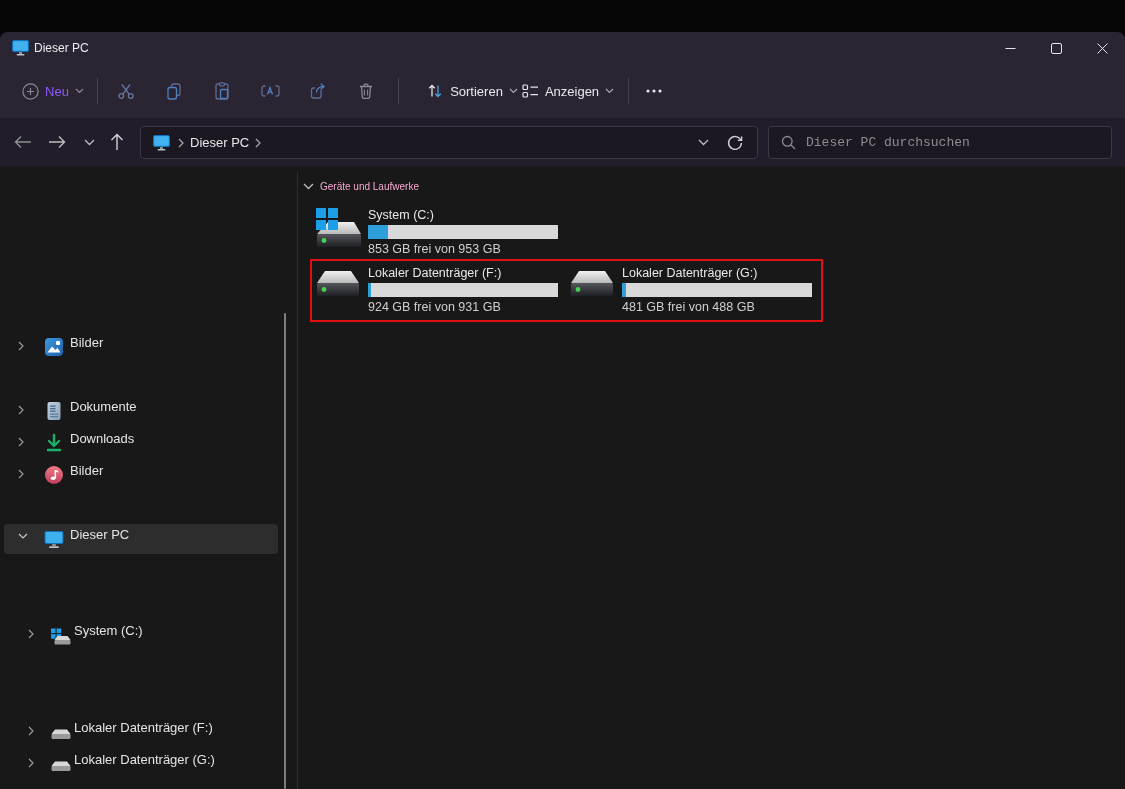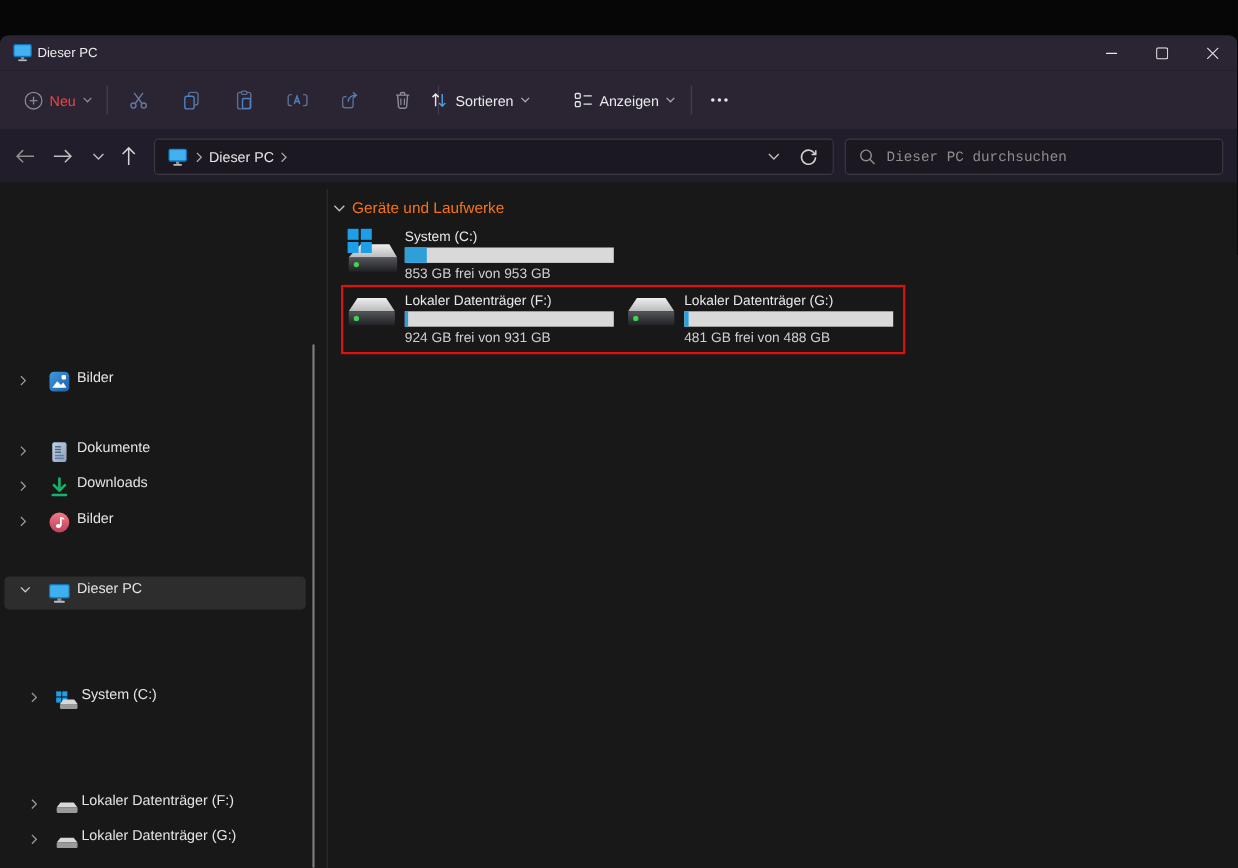--- a/index.html
+++ b/index.html
@@ -10,21 +10,21 @@
   .abs{position:absolute;}
 
   
   .titlebar{position:absolute;left:0;top:0;width:1125px;height:32px;background:#2a2433;}
   .title-text{position:absolute;left:34px;top:9px;font-size:12px;color:#ececec;}
   .win-btn{position:absolute;top:0;width:46px;height:32px;display:flex;align-items:center;justify-content:center;}
   .toolbar{position:absolute;left:0;top:32px;width:1125px;height:54px;background:#2a2433;}
   .tb-divider{position:absolute;top:14px;width:1px;height:26px;background:#474050;}
   .tb-btn{position:absolute;top:11px;height:32px;display:flex;align-items:center;justify-content:center;border-radius:4px;}
   .tb-text{font-size:13px;color:#e9e9e9;margin:0 6px;}
-  .tb-text.dim{color:#ef4444;}
+  .tb-text.dim{color:#8b5cf6;}
 
   .navrow{position:absolute;left:0;top:86px;width:1125px;height:48px;background:#221d2b;}
   .nav-btn{position:absolute;top:9px;width:30px;height:30px;display:flex;align-items:center;justify-content:center;border-radius:4px;}
   .addressbar{position:absolute;left:140px;top:8px;width:618px;height:33px;background:#1c1822;border:1px solid #3b3843;border-radius:4px;display:flex;align-items:center;}
   .crumb-text{font-size:13px;color:#e6e6e6;margin:0 6px;}
   .searchbox{position:absolute;left:768px;top:8px;width:344px;height:33px;background:#1c1822;border:1px solid #3b3843;border-radius:4px;display:flex;align-items:center;}
   .searchbox input{flex:1;background:transparent;border:none;outline:none;color:#e6e6e6;font-size:13px;font-family:Liberation Mono, monospace;margin-left:8px;}
   .searchbox input::placeholder{color:#8d8d8d;}
 
   
@@ -37,21 +37,21 @@
   .side-chev{position:absolute;left:18px;top:9px;}
   .side-row.selected .side-chev{left:14px;}
   .side-ico{position:absolute;left:44px;top:5px;width:20px;height:20px;}
   .side-label{position:absolute;left:70px;top:3px;text-align:right;}
   .sub-row .side-chev{left:28px;}
   .sub-row .side-ico{left:51px;top:7px;}
   .sub-row .side-label{left:74px;}
 
   
   .section-head{position:absolute;left:303px;top:15px;display:flex;align-items:center;}
-  .section-title{font-size:14px;color:#f97316;margin-left:6px;}
+  .section-title{font-size:10px;color:#f9a8d4;margin-left:6px;}
   .drive-tile{position:absolute;width:252px;height:54px;}
   .drive-icon{position:absolute;left:2px;top:2px;}
   .drive-name{position:absolute;left:56px;top:4px;font-size:12.5px;color:#e8e8e8;white-space:nowrap;}
   .drive-bar{position:absolute;left:56px;top:21px;width:190px;height:14px;background:#d9d9d9;}
   .drive-bar-fill{height:100%;background:#2f9fd9;}
   .drive-free{position:absolute;left:56px;top:38px;font-size:12.5px;color:#cfcfcf;white-space:nowrap;}
   .red-rect{position:absolute;left:310px;top:93px;width:513px;height:63px;border:2px solid #de1010;}
 
   
   .statusbar{position:absolute;left:0;top:762px;width:1042px;height:24px;background:#1d1d1f;border-top:1px solid #0e0e0e;}
@@ -141,21 +141,21 @@
       <div class="tb-btn" style="left:348px;width:36px">
         <svg width="20" height="20" viewBox="0 0 20 20">
           <path d="M4 5.5 h12" stroke="#8b8b95" stroke-width="1.3"></path>
           <path d="M8 5.5 v-1 a1.4 1.4 0 0 1 1.4 -1.4 h1.2 A1.4 1.4 0 0 1 12 4.5 v1" fill="none" stroke="#8b8b95" stroke-width="1.3"></path>
           <path d="M5.5 5.5 L6.3 16 a1.6 1.6 0 0 0 1.6 1.4 h4.2 a1.6 1.6 0 0 0 1.6 -1.4 L14.5 5.5" fill="none" stroke="#8b8b95" stroke-width="1.3"></path>
           <path d="M8.4 8.5 v6 M11.6 8.5 v6" stroke="#8b8b95" stroke-width="1.1"></path>
         </svg>
       </div>
       <div class="tb-divider" style="left:398px"></div>
 
-      <div class="tb-btn" style="left:388px;width:96px">
+      <div class="tb-btn" style="left:424px;width:96px">
         <svg width="18" height="18" viewBox="0 0 18 18">
           <path d="M6 14.5 V3.5 M3.2 6.3 L6 3.5 L8.8 6.3" fill="none" stroke="#e6e6e6" stroke-width="1.3"></path>
           <path d="M12 3.5 V14.5 M9.2 11.7 L12 14.5 L14.8 11.7" fill="none" stroke="#4b9fe0" stroke-width="1.3"></path>
         </svg>
         <span class="tb-text">Sortieren</span>
         <svg width="9" height="6" viewBox="0 0 9 6">
             <path d="M1 1 L4.5 4.5 L8 1" fill="none" stroke="#a9a9a9" stroke-width="1.2"></path>
           </svg>
       </div>
       <div class="tb-btn" style="left:518px;width:100px">

